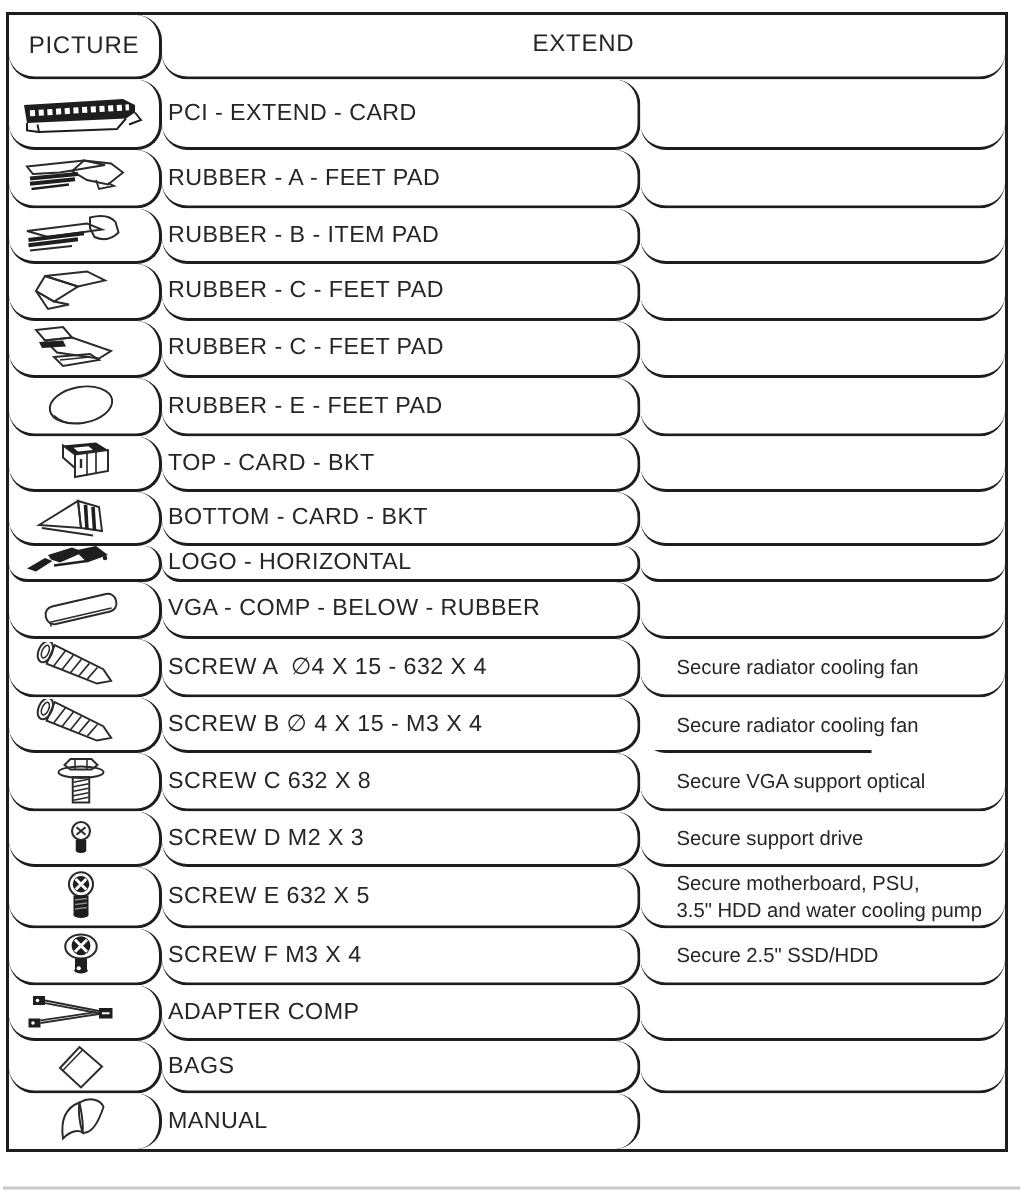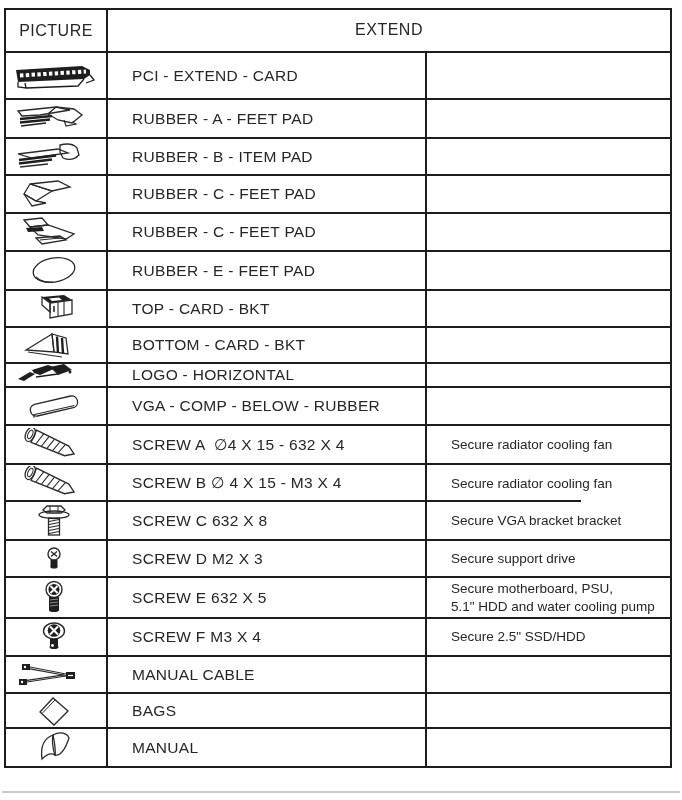--- a/index.html
+++ b/index.html
@@ -5,24 +5,24 @@
   html,body{margin:0;padding:0;}
   body{
     width:682px;height:800px;background:#ffffff;overflow:hidden;position:relative;
     font-family:"Liberation Sans","DejaVu Sans",sans-serif;color:#262626;
   }
   .parts-table{
     position:absolute;left:4px;top:8px;width:668px;
     border:2px solid #1d1d1d;box-sizing:border-box;background:#fff;
   }
   .prow{display:flex;box-sizing:border-box;}
-  .cell{box-sizing:border-box;border-bottom:2px solid #1d1d1d;display:flex;align-items:center;overflow:hidden;}
+  .cell{box-sizing:border-box;border-bottom:2px solid #1d1d1d;display:flex;align-items:center;overflow:hidden;border-radius:17px;}
   .prow:last-child .cell{border-bottom:none;}
   .pic{width:102px;border-right:2px solid #1d1d1d;justify-content:center;}
-  .item{width:319px;border-right:2px solid #1d1d1d;padding-left:24px;font-size:15.5px;letter-spacing:0.3px;}
+  .item{width:319px;border-right:2px solid #1d1d1d;padding-left:4px;font-size:15.5px;letter-spacing:0.3px;}
   .purpose{flex:1;padding-left:24px;padding-right:4px;font-size:13.5px;line-height:1.3;}
   .head .cell{justify-content:center;padding:0;font-size:16px;letter-spacing:0.5px;}
   .item-text{white-space:pre;}
   .purpose-text{white-space:pre-line;}
   
   .prow:nth-child(1){height:43px}
   .prow:nth-child(2){height:47px}
   .prow:nth-child(3){height:39px}
   .prow:nth-child(4){height:37px}
   .prow:nth-child(5){height:38px}
@@ -290,21 +290,21 @@
         <line x1="43" y1="21.5" x2="53" y2="19.5" stroke="#2a2a2a" stroke-width="1.1"></line>
         <line x1="43" y1="24.5" x2="53" y2="22.5" stroke="#2a2a2a" stroke-width="1.1"></line>
         <line x1="43" y1="27.5" x2="53" y2="25.5" stroke="#2a2a2a" stroke-width="1.1"></line>
         <line x1="43" y1="30.5" x2="53" y2="28.5" stroke="#2a2a2a" stroke-width="1.1"></line>
       </svg>
     </div>
     <div class="cell item">
         <span class="item-text">SCREW C 632 X 8</span>
       </div>
     <div class="cell purpose">
-        <span class="purpose-text">Secure VGA bracket bracket</span>
+        <span class="purpose-text">Secure VGA support optical</span>
       </div>
   </div>
 
   <div class="prow">
     <div class="cell pic">
       <svg width="100" height="34" viewBox="0 0 100 34">
         <circle cx="48" cy="12" r="6" fill="none" stroke="#2a2a2a" stroke-width="1.4"></circle>
         <line x1="45" y1="9.5" x2="51" y2="14.5" stroke="#2a2a2a" stroke-width="1.3"></line>
         <line x1="51" y1="9.5" x2="45" y2="14.5" stroke="#2a2a2a" stroke-width="1.3"></line>
         <rect x="44.5" y="18" width="7" height="7" fill="#1e1e1e"></rect>
@@ -331,21 +331,21 @@
         <line x1="44" y1="24" x2="52" y2="23" stroke="#8a8a8a" stroke-width="1"></line>
         <line x1="44" y1="27" x2="52" y2="26" stroke="#8a8a8a" stroke-width="1"></line>
         <ellipse cx="48" cy="31" rx="5" ry="2" fill="#1e1e1e"></ellipse>
       </svg>
     </div>
     <div class="cell item">
         <span class="item-text">SCREW E 632 X 5</span>
       </div>
     <div class="cell purpose">
         <span class="purpose-text">Secure motherboard, PSU,
-5.1" HDD and water cooling pump</span>
+3.5" HDD and water cooling pump</span>
       </div>
   </div>
 
   <div class="prow">
     <div class="cell pic">
       <svg width="100" height="36" viewBox="0 0 100 36">
         <ellipse cx="48" cy="12" rx="10.5" ry="8" fill="none" stroke="#2a2a2a" stroke-width="1.4"></ellipse>
         <circle cx="48" cy="11.5" r="6.3" fill="#1e1e1e"></circle>
         <line x1="44" y1="7.5" x2="52" y2="15.5" stroke="#ffffff" stroke-width="2"></line>
         <line x1="52" y1="7.5" x2="44" y2="15.5" stroke="#ffffff" stroke-width="2"></line>
@@ -371,21 +371,21 @@
         <circle cx="16" cy="24" r="1.2" fill="#ffffff"></circle>
         <line x1="24" y1="9" x2="60" y2="16" stroke="#2a2a2a" stroke-width="1.2"></line>
         <line x1="24" y1="10.8" x2="60" y2="17.5" stroke="#2a2a2a" stroke-width="1.2"></line>
         <line x1="21" y1="24" x2="60" y2="18" stroke="#2a2a2a" stroke-width="1.2"></line>
         <line x1="21" y1="22.3" x2="58" y2="16.8" stroke="#2a2a2a" stroke-width="1.2"></line>
         <rect x="60" y="14" width="9" height="7" fill="#1e1e1e"></rect>
         <line x1="62" y1="17.5" x2="67" y2="17.5" stroke="#ffffff" stroke-width="1.2"></line>
       </svg>
     </div>
     <div class="cell item">
-        <span class="item-text">MANUAL CABLE</span>
+        <span class="item-text">ADAPTER COMP</span>
       </div>
     <div class="cell purpose">
         <span class="purpose-text"></span>
       </div>
   </div>
 
   <div class="prow">
     <div class="cell pic">
       <svg width="100" height="34" viewBox="0 0 100 34">
         <polygon points="34,18 47,4 62,17 48,31" fill="none" stroke="#2a2a2a" stroke-width="1.3"></polygon>

